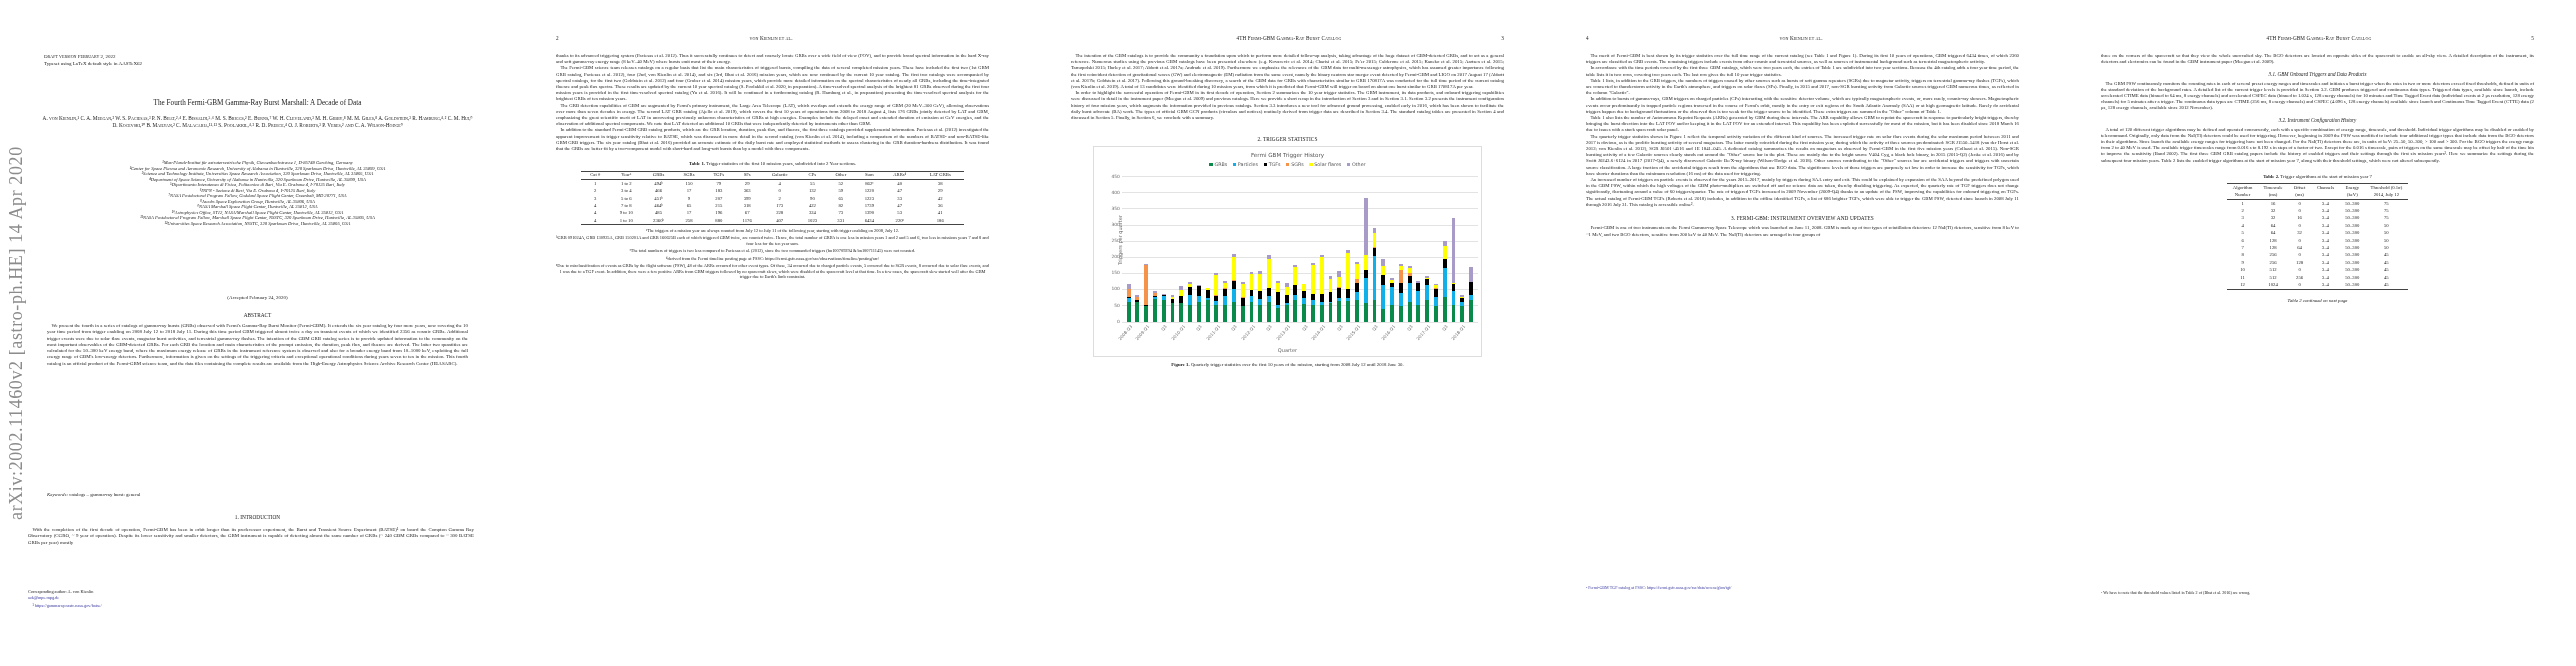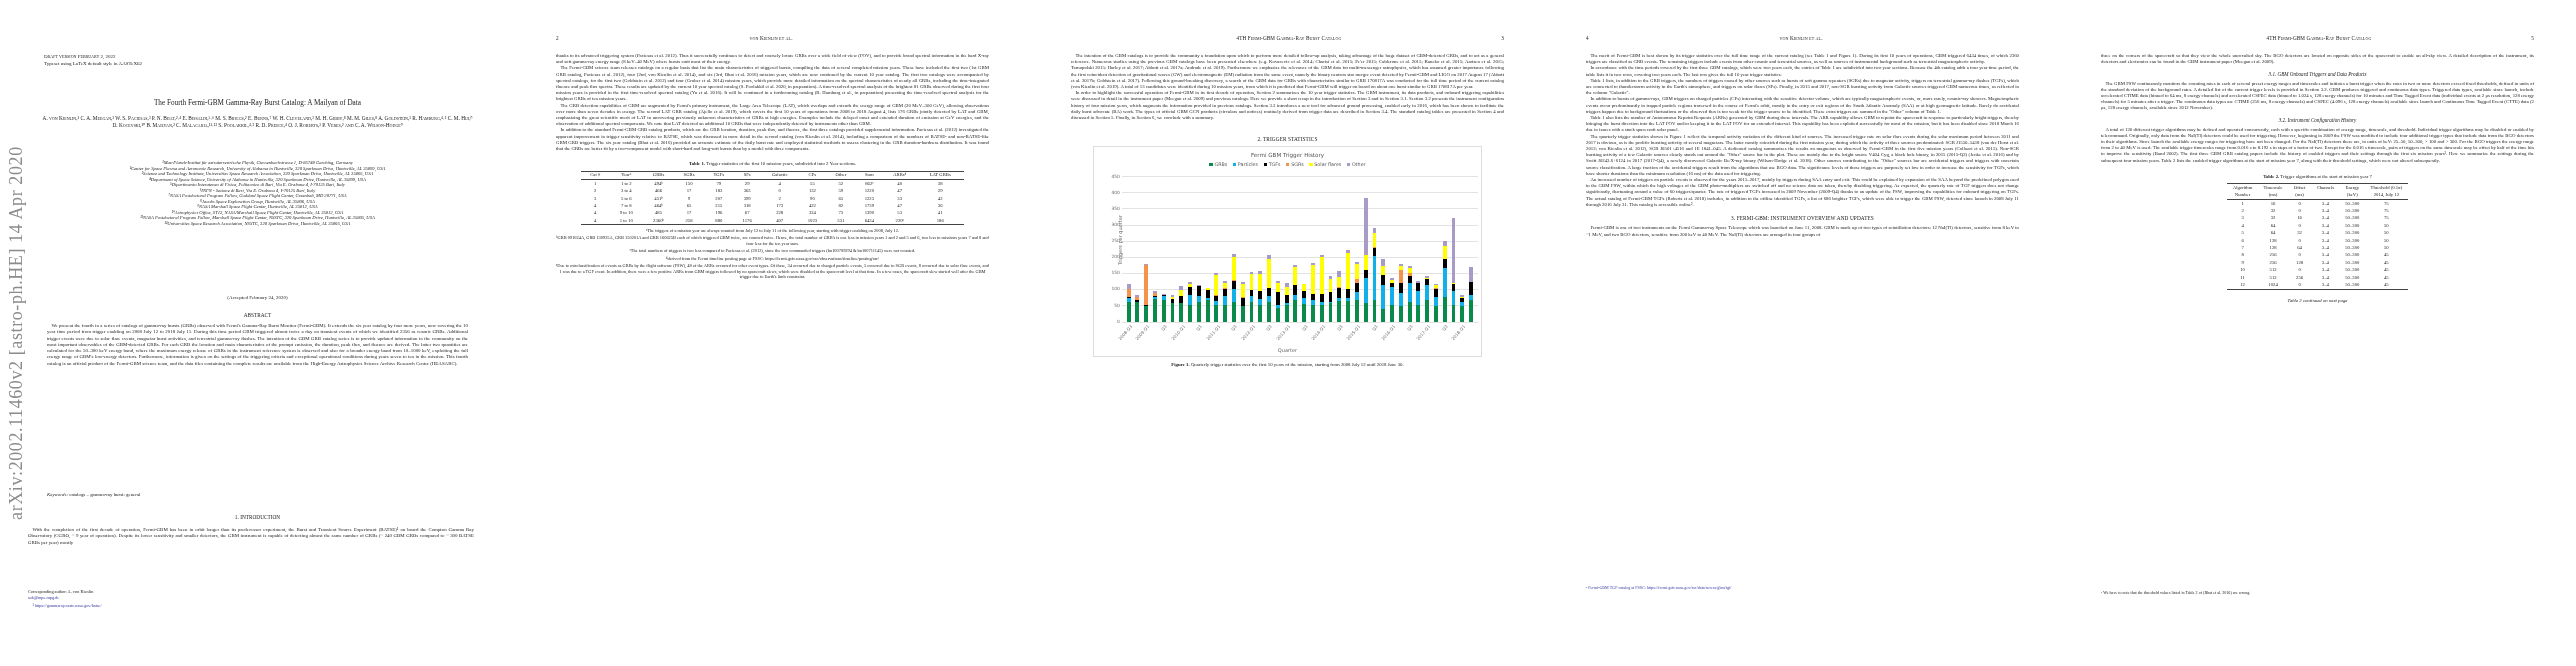--- a/index.html
+++ b/index.html
@@ -65,21 +65,21 @@
 <body>
 
 <div class="page">
   <div class="arxiv">
       <span>arXiv:2002.11460v2  [astro-ph.HE]  14 Apr 2020</span>
     </div>
   <div class="draft">
     <div class="sc">Draft version February 2, 2022</div>
     <div>Typeset using LaTeX default style in AASTeX62</div>
   </div>
-  <div class="title">The Fourth Fermi-GBM Gamma-Ray Burst Catalog: A Mailyan of Data</div>
+  <div class="title">The Fourth Fermi-GBM Gamma-Ray Burst Marshall: A Decade of Data</div>
   <div class="authors">A. von Kienlin,¹ C. A. Meegan,² W. S. Paciesas,³ P. N. Bhat,²˒⁴ E. Bissaldi,⁵˒⁶ M. S. Briggs,² E. Burns,⁷ W. H. Cleveland,³ M. H. Gibby,⁸ M. M. Giles,⁸ A. Goldstein,³ R. Hamburg,⁴˒² C. M. Hui,⁹ D. Kocevski,¹⁰ B. Mailyan,² C. Malacaria,¹¹˒¹² S. Poolakkil,⁴˒² R. D. Preece,⁴ O. J. Roberts,³ P. Veres,² and C. A. Wilson-Hodge⁹</div>
   <div class="affils" id="affils">
       <div>¹Max-Planck-Institut für extraterrestrische Physik, Giessenbachstrasse 1, D-85748 Garching, Germany</div>
       <div>²Center for Space Plasma and Aeronomic Research, University of Alabama in Huntsville, 320 Sparkman Drive, Huntsville, AL 35899, USA</div>
       <div>³Science and Technology Institute, Universities Space Research Association, 320 Sparkman Drive, Huntsville, AL 35805, USA</div>
       <div>⁴Department of Space Science, University of Alabama in Huntsville, 320 Sparkman Drive, Huntsville, AL 35899, USA</div>
       <div>⁵Dipartimento Interateneo di Fisica, Politecnico di Bari, Via E. Orabona 4, I-70125 Bari, Italy</div>
       <div>⁶INFN - Sezione di Bari, Via E. Orabona 4, I-70125 Bari, Italy</div>
       <div>⁷NASA Postdoctoral Program Fellow, Goddard Space Flight Center, Greenbelt, MD 20771, USA</div>
       <div>⁸Jacobs Space Exploration Group, Huntsville, AL 35806, USA</div>

